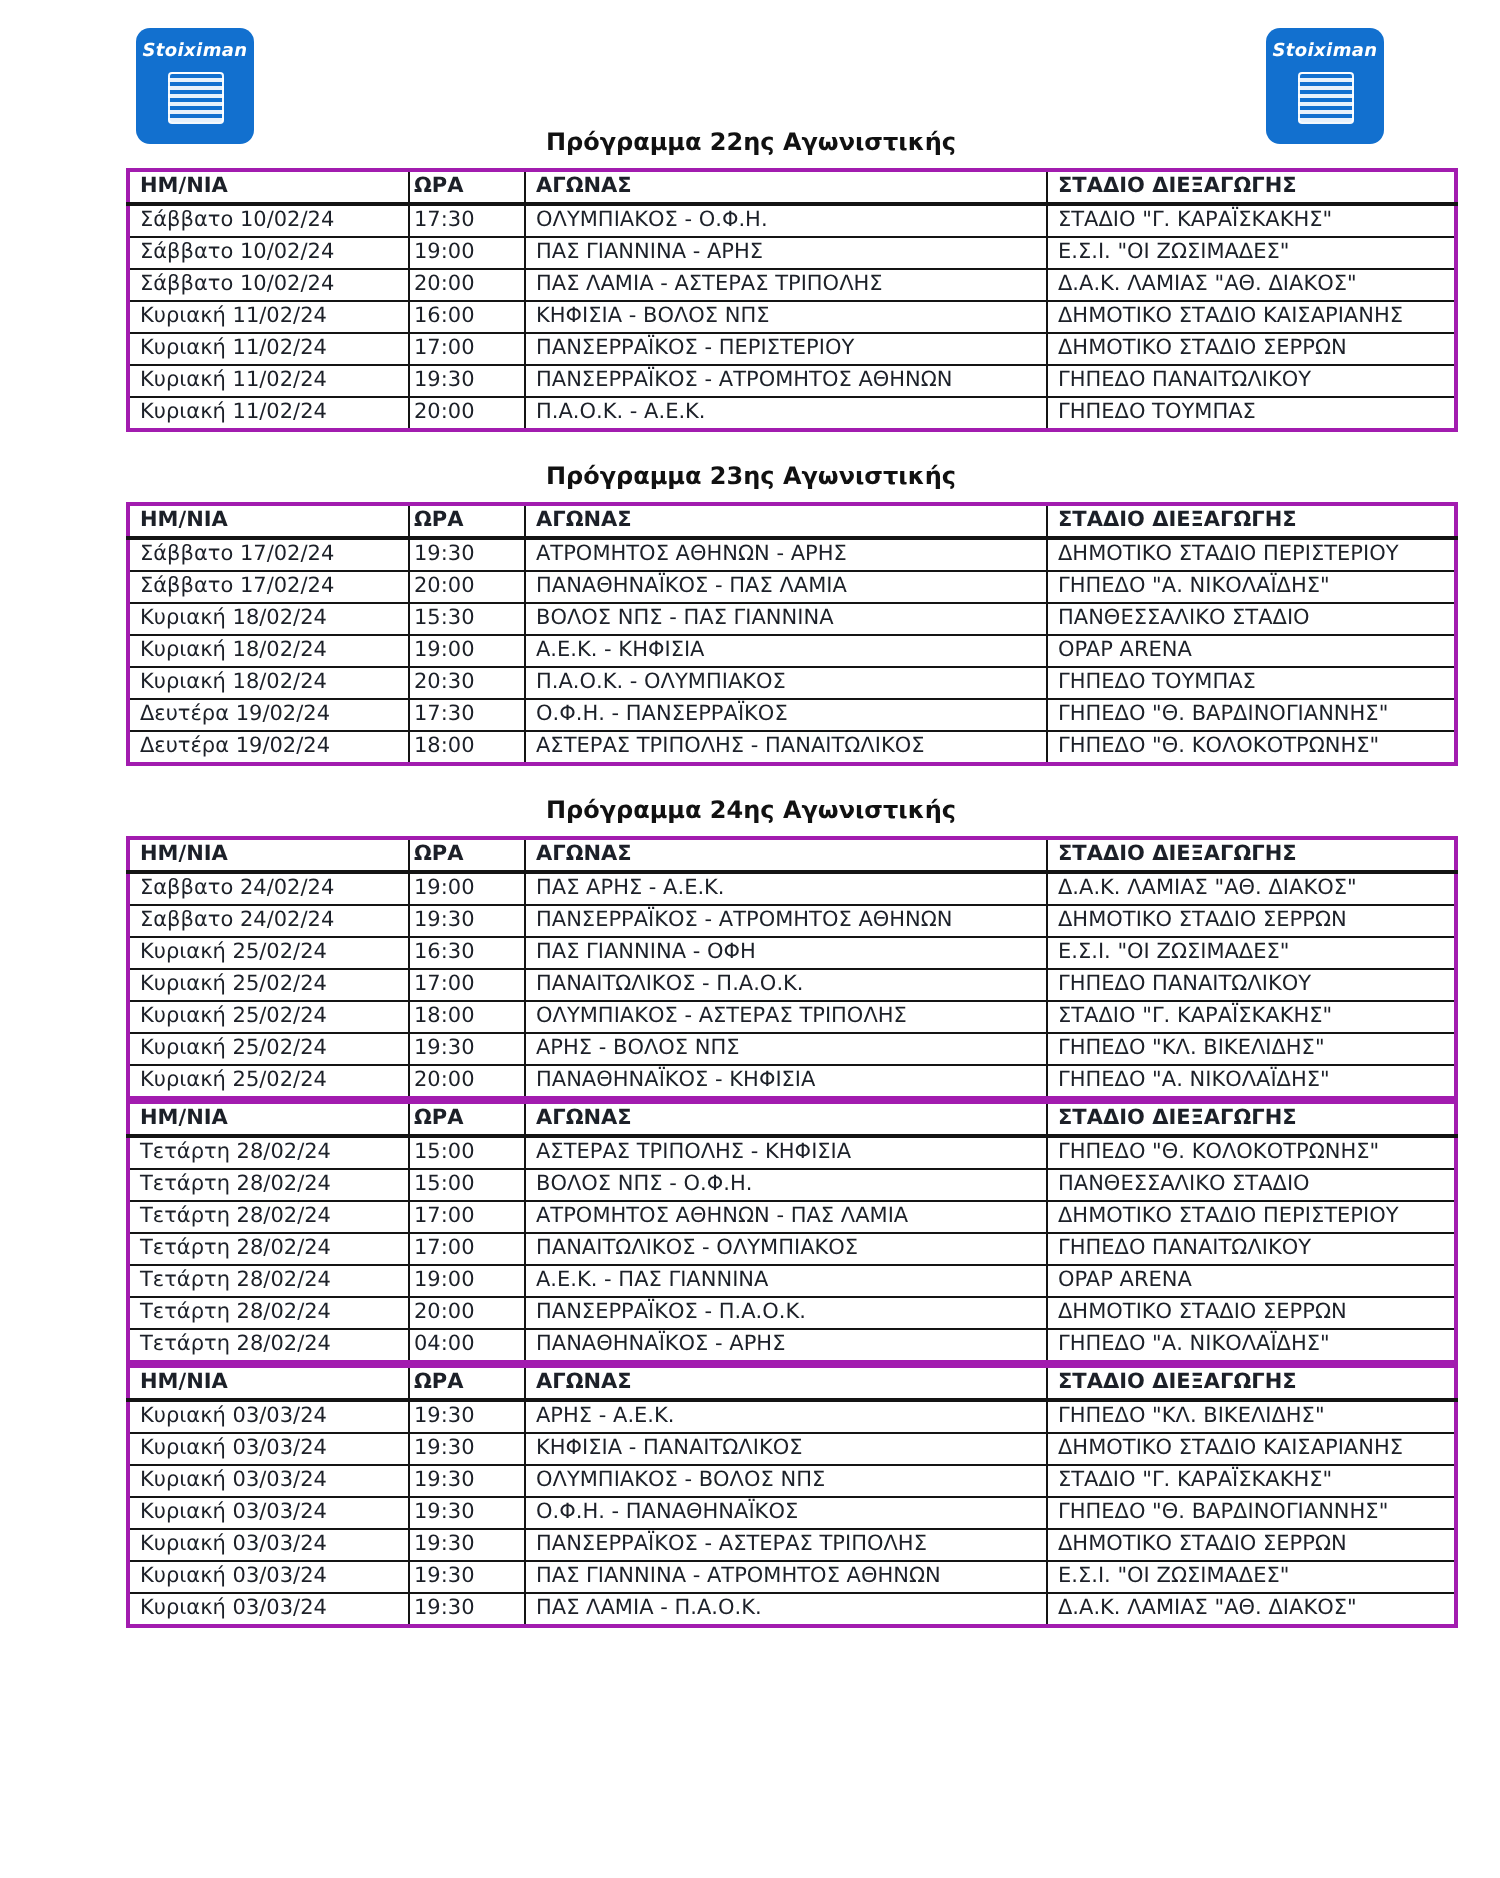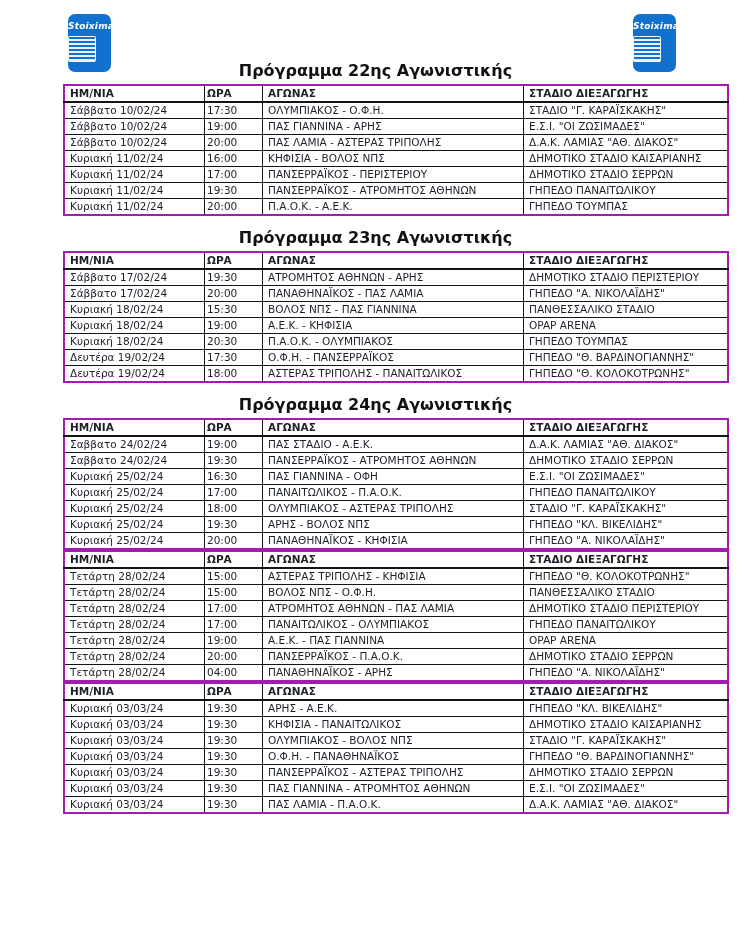--- a/index.html
+++ b/index.html
@@ -12,26 +12,27 @@
     position: relative;
     width: 750px;
     height: 939px;
     background: #ffffff;
     overflow: hidden;
   }
   
   .logo {
     position: absolute;
     top: 14px;
-    width: 43px;
+    width: 59px;
     height: 58px;
     border-radius: 7px;
     background: #1270CF;
     display: flex;
     flex-direction: column;
+    align-items: center;
     padding-top: 7px;
     box-sizing: border-box;
   }
   .logo-left  { left: 68px; }
   .logo-right { left: 633px; }
   .logo-text {
     color: #ffffff;
     font-size: 9px;
     font-style: italic;
     font-weight: bold;
@@ -54,21 +55,21 @@
   
   .content {
     position: absolute;
     top: 60px;
     left: 63px;
     width: 625px;
   }
   .section-title {
     margin: 15px 0 6px 0;
     text-align: center;
-    font-size: 16px;
+    font-size: 12px;
     font-weight: bold;
     color: #111111;
     line-height: 14px;
   }
   .program-section:first-child .section-title { margin-top: 4px; }
   table.schedule-table {
     width: 625px;
     border-collapse: collapse;
     table-layout: fixed;
     border: 2px solid #a21caf;
@@ -234,21 +235,21 @@
               <th class="col-0">ΗΜ/ΝΙΑ</th>
               <th class="col-1">ΩΡΑ</th>
               <th class="col-2">ΑΓΩΝΑΣ</th>
               <th class="col-3">ΣΤΑΔΙΟ ΔΙΕΞΑΓΩΓΗΣ</th>
             </tr>
       </thead>
       <tbody>
             <tr>
               <td class="col-0">Σαββατο 24/02/24</td>
               <td class="col-1">19:00</td>
-              <td class="col-2">ΠΑΣ ΣΤΑΔΙΟ - Α.Ε.Κ.</td>
+              <td class="col-2">ΠΑΣ ΑΡΗΣ - Α.Ε.Κ.</td>
               <td class="col-3">Δ.Α.Κ. ΛΑΜΙΑΣ "ΑΘ. ΔΙΑΚΟΣ"</td>
             </tr>
             <tr>
               <td class="col-0">Σαββατο 24/02/24</td>
               <td class="col-1">19:30</td>
               <td class="col-2">ΠΑΝΣΕΡΡΑΪΚΟΣ - ΑΤΡΟΜΗΤΟΣ ΑΘΗΝΩΝ</td>
               <td class="col-3">ΔΗΜΟΤΙΚΟ ΣΤΑΔΙΟ ΣΕΡΡΩΝ</td>
             </tr>
             <tr>
               <td class="col-0">Κυριακή 25/02/24</td>

